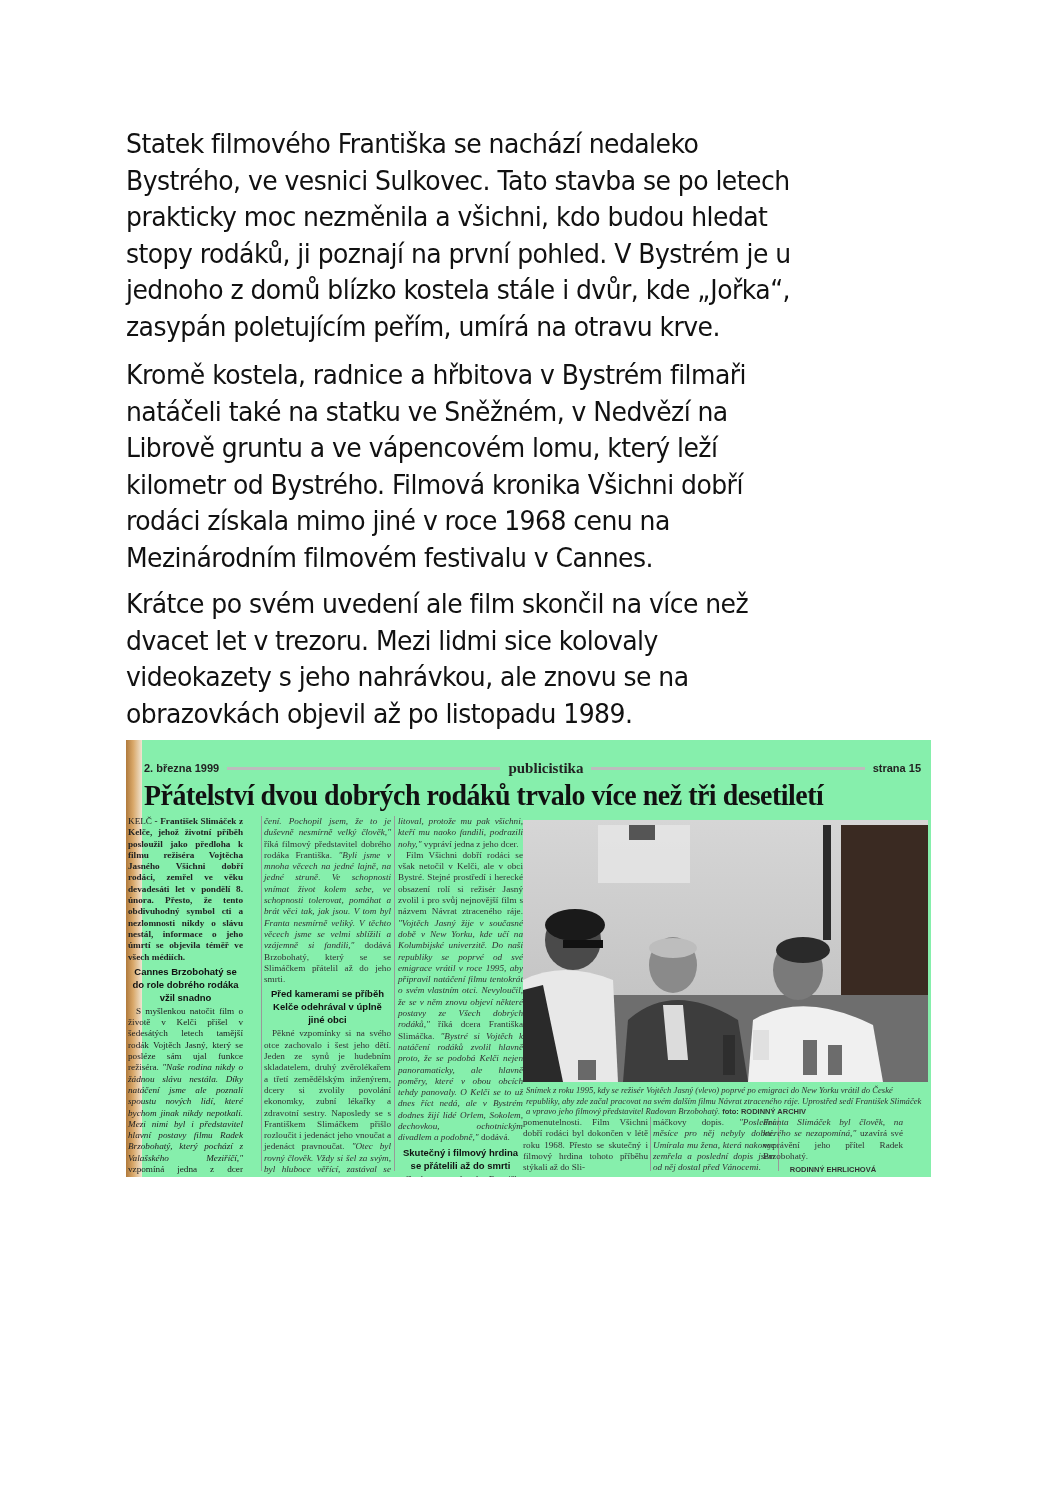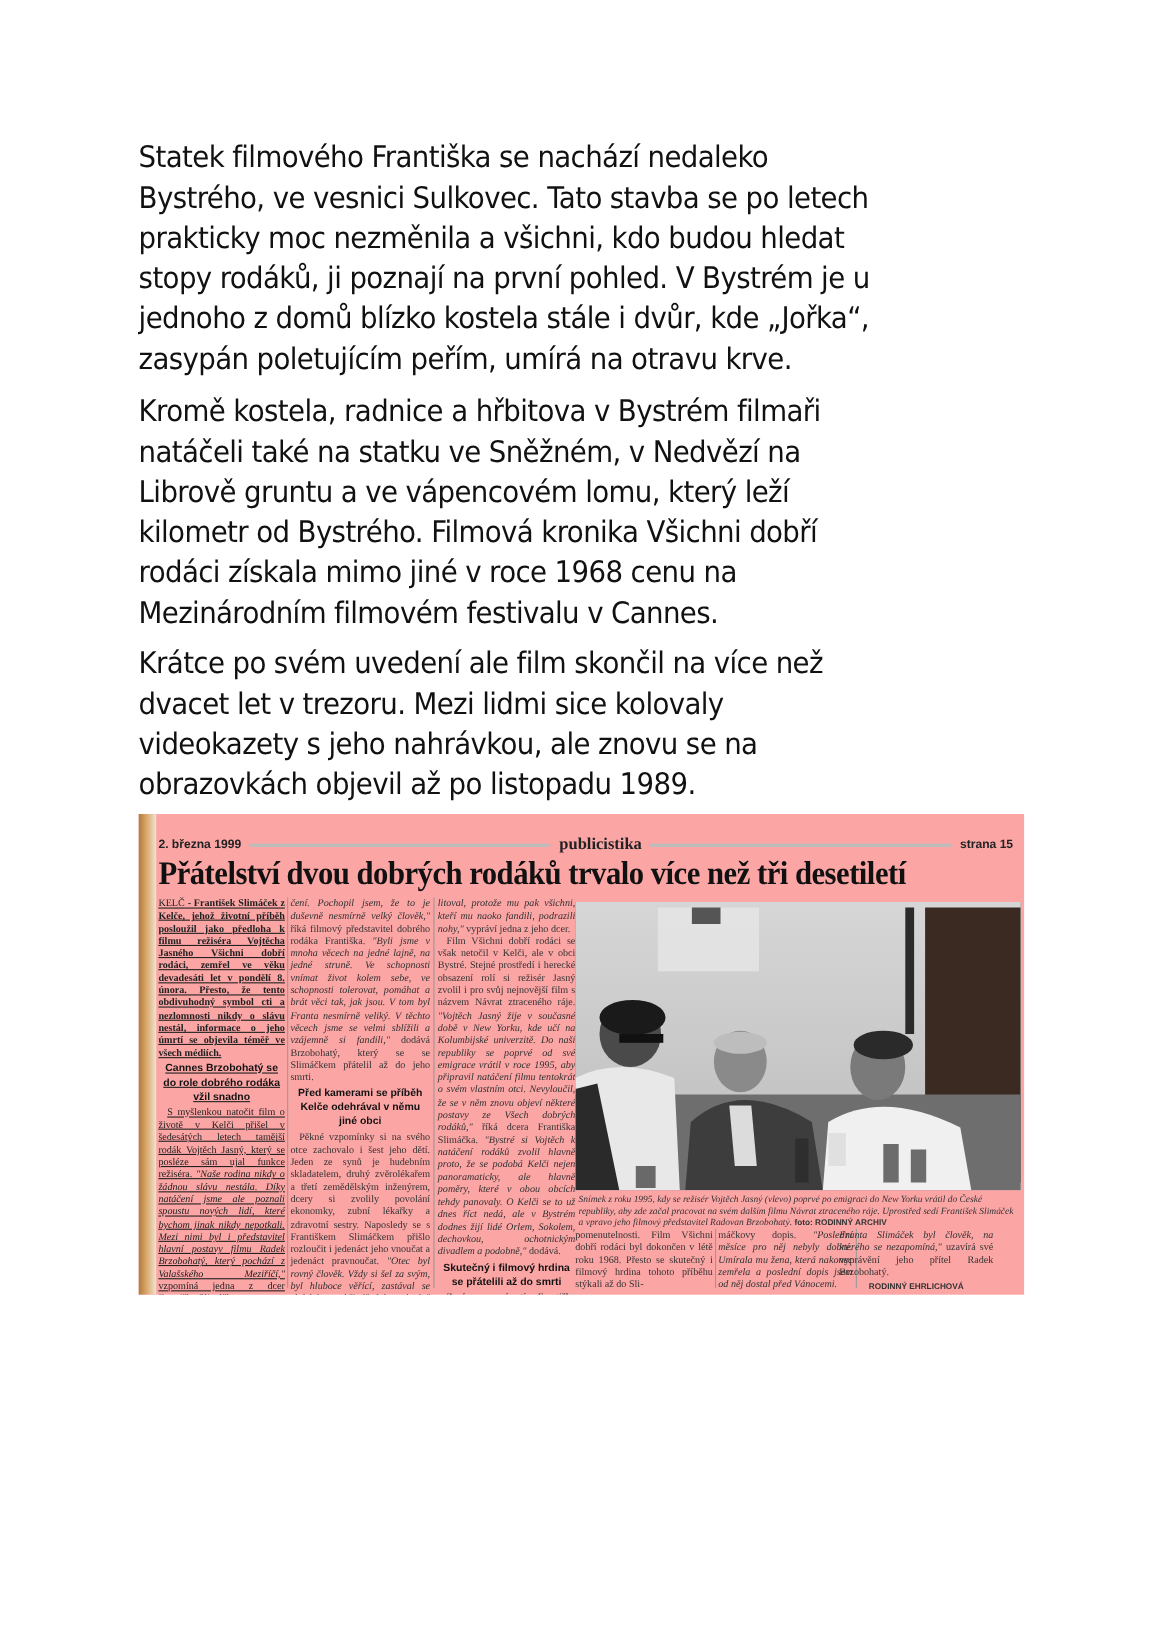--- a/index.html
+++ b/index.html
@@ -2,32 +2,32 @@
 <html><head>
 <meta charset="utf-8">
 <style>
   html, body { margin: 0; padding: 0; background: #ffffff; }
   body { width: 1058px; height: 1497px; position: relative; overflow: hidden; font-family: "DejaVu Sans", sans-serif; color: #111; }
   .para { position: absolute; left: 126px; width: 820px; font-family: "DejaVu Sans", sans-serif; font-size: 27px; line-height: 36.5px; letter-spacing: -0.6px; color: #111; margin: 0; white-space: pre-line; transform: scaleX(0.93); transform-origin: left top; }
   #p1 { top: 126px; }
   #p2 { top: 357px; }
   #p3 { top: 586px; }
 
-  .clip { position: absolute; left: 126px; top: 740px; width: 805px; height: 437px; background: #fca5a5; overflow: hidden; font-family: "Liberation Serif", serif; }
+  .clip { position: absolute; left: 126px; top: 740px; width: 805px; height: 437px; background: #86efac; overflow: hidden; font-family: "Liberation Serif", serif; }
   .clip-edge { position: absolute; left: 0; top: 0; width: 16px; height: 100%; background: linear-gradient(90deg, #b07a3c 0%, #d9a86a 45%, #f0e4d2 100%); }
   .masthead { position: absolute; left: 18px; right: 10px; top: 20px; height: 16px; display: flex; align-items: center; font-family: "Liberation Sans", sans-serif; font-weight: bold; font-size: 11px; color: #222; }
   .masthead .rule { flex: 1; height: 3px; background: #bdbdbd; margin: 0 8px; }
   .masthead .section { font-size: 15px; font-family: Liberation Serif, serif; }
   .headline { position: absolute; left: 18px; top: 38px; width: 780px; font-family: "Liberation Serif", serif; font-weight: bold; font-size: 30px; line-height: 34px; color: #111; letter-spacing: -0.5px; transform: scaleX(0.93); transform-origin: left top; white-space: nowrap; }
   .col { position: absolute; top: 76px; font-size: 9.2px; line-height: 11.3px; color: #333; text-align: justify; }
   .col p { margin: 0; text-indent: 8px; }
   .col p.first { text-indent: 0; }
   .col .it { font-style: italic; }
   .subhead { font-family: "Liberation Sans", sans-serif; font-weight: bold; font-size: 9.5px; text-align: center; line-height: 13px; margin: 2px 0; color: #111; }
-  #col1 { left: 18px; width: 115px; color: #222; text-decoration: underline; }
+  #col1 { left: 2px; width: 115px; color: #222; }
   #col1 .lead { font-weight: bold; }
   #col2 { left: 138px; width: 127px; }
   #col3 { left: 272px; width: 125px; }
   .vrule { position: absolute; top: 76px; bottom: 6px; width: 1px; background: #999; }
   .photo { position: absolute; left: 397px; top: 80px; width: 405px; height: 262px; background: #9a9a9a; overflow: hidden; }
   .caption { position: absolute; left: 400px; top: 345px; width: 400px; font-size: 8.6px; line-height: 10.5px; font-style: italic; color: #333; }
   .caption .credit { font-style: normal; font-family: "Liberation Sans", sans-serif; font-weight: bold; font-size: 7.5px; }
   .col-low { position: absolute; top: 377px; font-size: 9.2px; line-height: 11.3px; color: #333; text-align: justify; }
   #col4 { left: 397px; width: 125px; }
   #col5 { left: 527px; width: 122px; }
@@ -70,21 +70,21 @@
   <div class="col" id="col1">
     <p class="first"><span>KELČ</span><span class="lead"> - František Slimáček z Kelče, jehož životní příběh posloužil jako předloha k filmu režiséra Vojtěcha Jasného Všichni dobří rodáci, zemřel ve věku devadesáti let v pondělí 8. února. Přesto, že tento obdivuhodný symbol cti a nezlomnosti nikdy o slávu nestál, informace o jeho úmrtí se objevila téměř ve všech médiích.</span></p>
     <div class="subhead">Cannes Brzobohatý se do role dobrého rodáka vžil snadno</div>
     <p><span>S myšlenkou natočit film o životě v Kelči přišel v šedesátých letech tamější rodák Vojtěch Jasný, který se posléze sám ujal funkce režiséra. </span><span class="it">"Naše rodina nikdy o žádnou slávu nestála. Díky natáčení jsme ale poznali spoustu nových lidí, které bychom jinak nikdy nepotkali. Mezi nimi byl i představitel hlavní postavy filmu Radek Brzobohatý, který pochází z Valašského Meziříčí,"</span><span> vzpomíná jedna z dcer Františka Slimáčka.</span></p>
 
   </div>
   <div class="vrule" style="left:135px"></div>
 
   <div class="col" id="col2">
     <p class="first"><span class="it">čení. Pochopil jsem, že to je duševně nesmírně velký člověk,"</span><span> říká filmový představitel dobrého rodáka Františka. </span><span class="it">"Byli jsme v mnoha věcech na jedné lajně, na jedné struně. Ve schopnosti vnímat život kolem sebe, ve schopnosti tolerovat, pomáhat a brát věci tak, jak jsou. V tom byl Franta nesmírně veliký. V těchto věcech jsme se velmi sblížili a vzájemně si fandili,"</span><span> dodává Brzobohatý, který se se Slimáčkem přátelil až do jeho smrti.</span></p>
-    <div class="subhead">Před kamerami se příběh Kelče odehrával v němu jiné obci</div>
+    <div class="subhead">Před kamerami se příběh Kelče odehrával v úplně jiné obci</div>
     <p><span>Pěkné vzpomínky si na svého otce zachovalo i šest jeho dětí. Jeden ze synů je hudebním skladatelem, druhý zvěrolékařem a třetí zemědělským inženýrem, dcery si zvolily povolání ekonomky, zubní lékařky a zdravotní sestry. Naposledy se s Františkem Slimáčkem přišlo rozloučit i jedenáct jeho vnoučat a jedenáct pravnoučat. </span><span class="it">"Otec byl rovný člověk. Vždy si šel za svým, byl hluboce věřící, zastával se slabých a ukřivděných a hodně lidí si k němu chodilo pro radu. Když se na nátlak komunistů nakonec přece jen stal předsedou JZD, do smrti toho</span></p>
   </div>
   <div class="vrule" style="left:268px"></div>
 
   <div class="col" id="col3">
     <p class="first"><span class="it">litoval, protože mu pak všichni, kteří mu naoko fandili, podrazili nohy,"</span><span> vypráví jedna z jeho dcer.</span></p>
     <p><span>Film Všichni dobří rodáci se však netočil v Kelči, ale v obci Bystré. Stejné prostředí i herecké obsazení rolí si režisér Jasný zvolil i pro svůj nejnovější film s názvem Návrat ztraceného ráje. </span><span class="it">"Vojtěch Jasný žije v současné době v New Yorku, kde učí na Kolumbijské univerzitě. Do naší republiky se poprvé od své emigrace vrátil v roce 1995, aby připravil natáčení filmu tentokrát o svém vlastním otci. Nevyloučil, že se v něm znovu objeví některé postavy ze Všech dobrých rodáků,"</span><span> říká dcera Františka Slimáčka. </span><span class="it">"Bystré si Vojtěch k natáčení rodáků zvolil hlavně proto, že se podobá Kelči nejen panoramaticky, ale hlavně poměry, které v obou obcích tehdy panovaly. O Kelči se to už dnes říct nedá, ale v Bystrém dodnes žijí lidé Orlem, Sokolem, dechovkou, ochotnickým divadlem a podobně,"</span><span> dodává.</span></p>
     <div class="subhead">Skutečný i filmový hrdina se přátelili až do smrti</div>
     <p><span>Zpráva o úmrtí Františka Slimáčka prošla téměř všemi médii, což svědčí o jeho neza-</span></p>
   </div>

